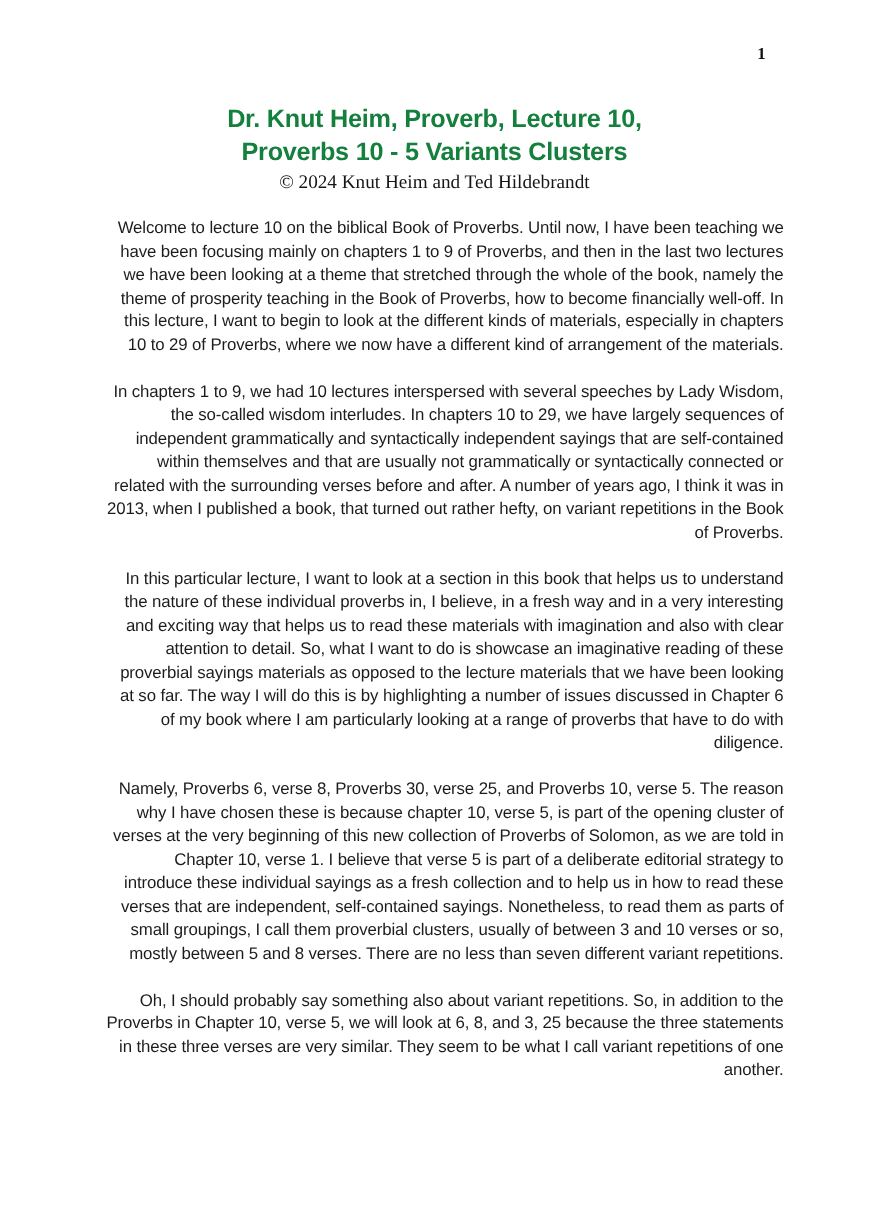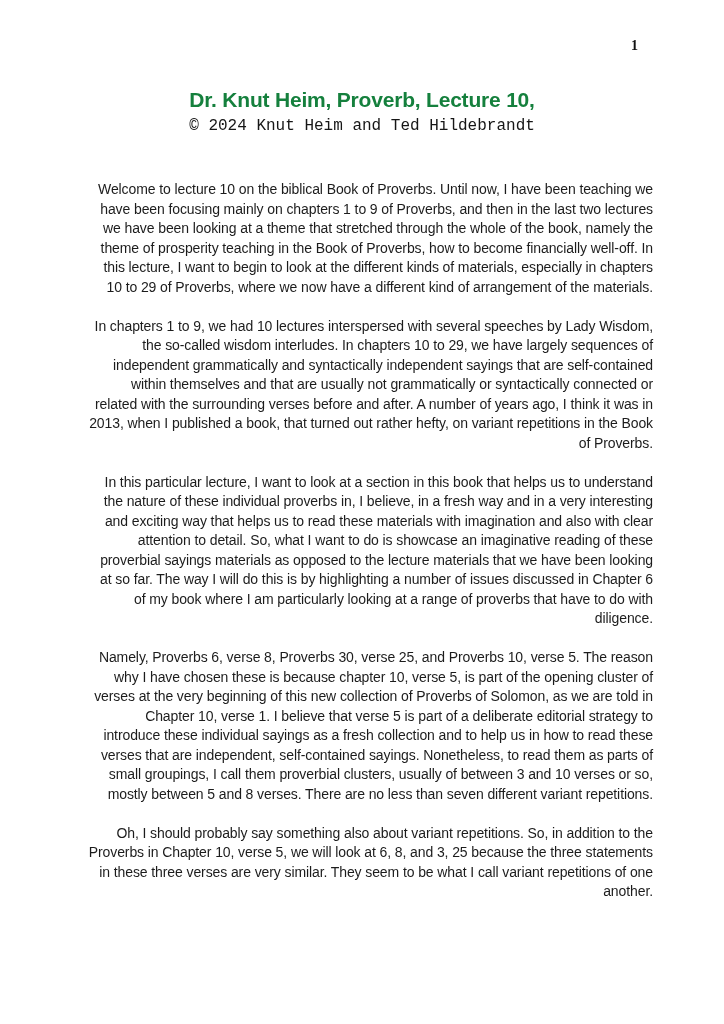--- a/index.html
+++ b/index.html
@@ -33,21 +33,21 @@
     text-align: center;
   }
   .title-line {
     font-weight: bold;
     font-size: 21px;
     line-height: 27px;
     letter-spacing: -0.2px;
     color: #15803d;
   }
   .copyright {
-    font-family: Liberation Mono, monospace;
+    font-family: Liberation Serif, serif;
     font-size: 16px;
     line-height: 20px;
     margin-top: 3px;
     color: #161616;
   }
   .body-text {
     position: absolute;
     top: 180px;
     left: 87px;
     width: 566px;
@@ -63,20 +63,21 @@
 </style>
 </head>
 <body>
 
 <div class="page">
 
   <div class="page-number">1</div>
 
   <div class="header">
     <div class="title-line">Dr. Knut Heim, Proverb, Lecture 10,</div>
+    <div class="title-line">Proverbs 10 - 5 Variants Clusters</div>
     <div class="copyright">© 2024 Knut Heim and Ted Hildebrandt</div>
   </div>
 
   <div class="body-text">
     <p>Welcome to lecture 10 on the biblical Book of Proverbs. Until now, I have been teaching we have been focusing mainly on chapters 1 to 9 of Proverbs, and then in the last two lectures we have been looking at a theme that stretched through the whole of the book, namely the theme of prosperity teaching in the Book of Proverbs, how to become financially well-off. In this lecture, I want to begin to look at the different kinds of materials, especially in chapters 10 to 29 of Proverbs, where we now have a different kind of arrangement of the materials.</p>
     <p>In chapters 1 to 9, we had 10 lectures interspersed with several speeches by Lady Wisdom, the so-called wisdom interludes. In chapters 10 to 29, we have largely sequences of independent grammatically and syntactically independent sayings that are self-contained within themselves and that are usually not grammatically or syntactically connected or related with the surrounding verses before and after. A number of years ago, I think it was in 2013, when I published a book, that turned out rather hefty, on variant repetitions in the Book of Proverbs.</p>
     <p>In this particular lecture, I want to look at a section in this book that helps us to understand the nature of these individual proverbs in, I believe, in a fresh way and in a very interesting and exciting way that helps us to read these materials with imagination and also with clear attention to detail. So, what I want to do is showcase an imaginative reading of these proverbial sayings materials as opposed to the lecture materials that we have been looking at so far. The way I will do this is by highlighting a number of issues discussed in Chapter 6 of my book where I am particularly looking at a range of proverbs that have to do with diligence.</p>
     <p>Namely, Proverbs 6, verse 8, Proverbs 30, verse 25, and Proverbs 10, verse 5. The reason why I have chosen these is because chapter 10, verse 5, is part of the opening cluster of verses at the very beginning of this new collection of Proverbs of Solomon, as we are told in Chapter 10, verse 1. I believe that verse 5 is part of a deliberate editorial strategy to introduce these individual sayings as a fresh collection and to help us in how to read these verses that are independent, self-contained sayings. Nonetheless, to read them as parts of small groupings, I call them proverbial clusters, usually of between 3 and 10 verses or so, mostly between 5 and 8 verses. There are no less than seven different variant repetitions.</p>
     <p>Oh, I should probably say something also about variant repetitions. So, in addition to the Proverbs in Chapter 10, verse 5, we will look at 6, 8, and 3, 25 because the three statements in these three verses are very similar. They seem to be what I call variant repetitions of one another.</p>
   </div>

